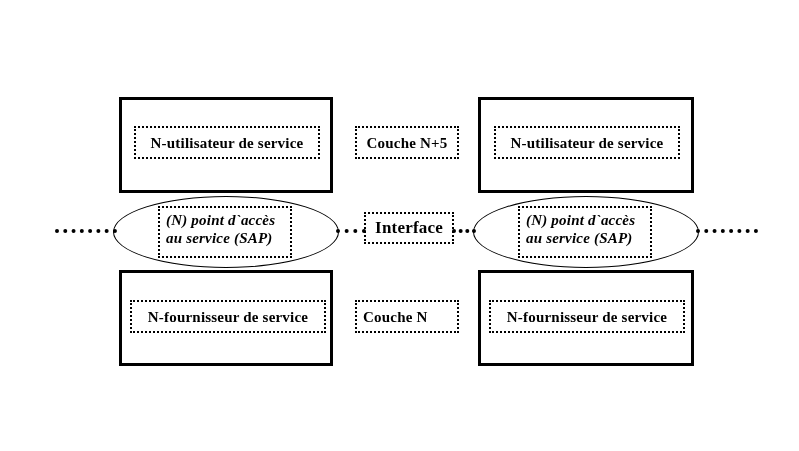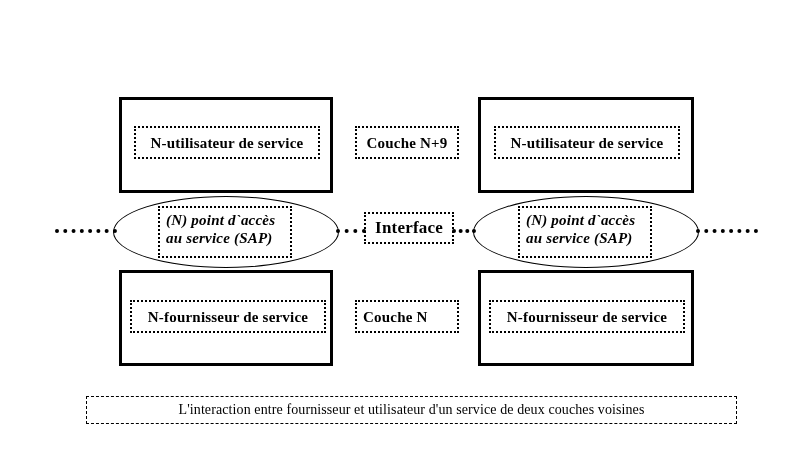--- a/index.html
+++ b/index.html
@@ -123,36 +123,33 @@
   </div>
 
   <div class="sap-ellipse" style="left:473px; top:196px; width:226px; height:72px;"></div>
 
   <div class="dotted-label two-line" style="left:518px; top:206px; width:134px; height:52px;">
     <span>(N) point d`accès</span>
     <span>au service (SAP)</span>
   </div>
 
   <div class="dotted-label" style="left:355px; top:126px; width:104px; height:33px;">
-    <span>Couche N+9</span>
+    <span>Couche N+5</span>
   </div>
 
   <div class="dotted-label" style="left:364px; top:212px; width:90px; height:32px; font-size:17px;">
     <span>Interface</span>
   </div>
 
   <div class="dotted-label" style="left:355px; top:300px; width:104px; height:33px; justify-content:flex-start; padding-left:6px;">
     <span>Couche N</span>
   </div>
 
   <div class="dotted-line" style="left:55px; top:229px; width:62px;"></div>
 
   <div class="dotted-line" style="left:336px; top:229px; width:30px;"></div>
 
   <div class="dotted-line" style="left:452px; top:229px; width:24px;"></div>
 
   <div class="dotted-line" style="left:696px; top:229px; width:62px;"></div>
 
-  <div class="caption-box" style="left:86px; top:396px; width:651px; height:28px;">
-    <span>L'interaction entre fournisseur et utilisateur d'un service de deux couches voisines</span>
-  </div>
 
 </div>
 
 </body></html>

